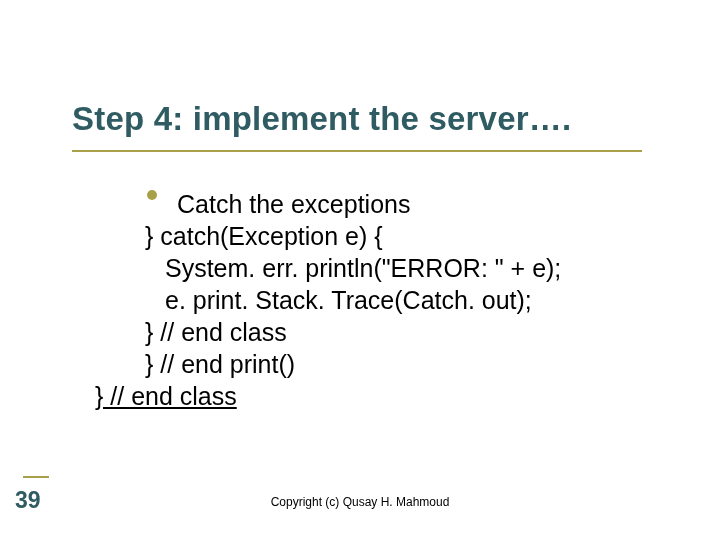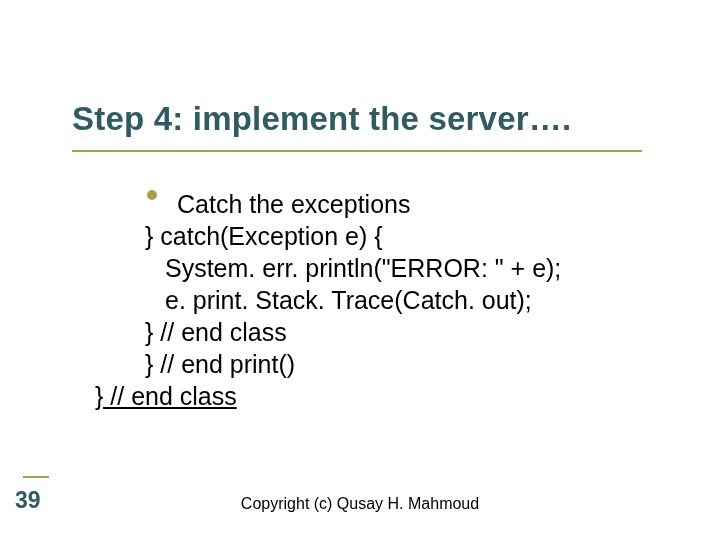--- a/index.html
+++ b/index.html
@@ -78,21 +78,21 @@
     font-size: 23px;
     color: #2f5b63;
     font-weight: bold;
   }
   .footer {
     position: absolute;
     left: 0;
     width: 720px;
     top: 495px;
     text-align: center;
-    font-size: 16px;
+    font-size: 12px;
     color: #000;
   }
 </style>
 </head>
 <body>
 
 <div class="slide">
 
   <div class="title">Step 4: implement the server….</div>
   <div class="title-rule"></div>

